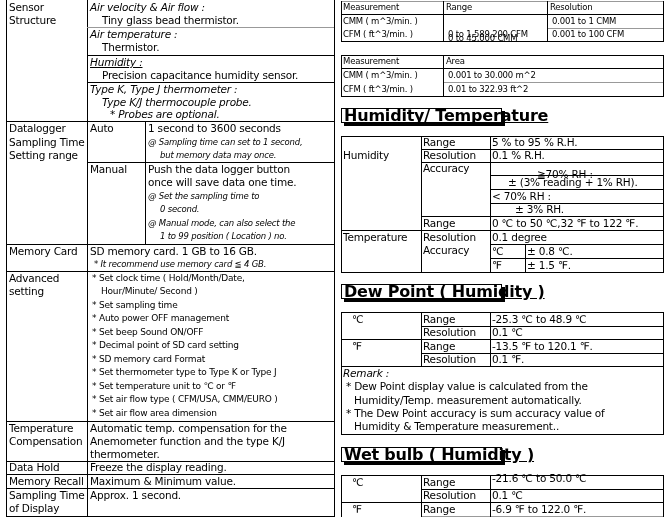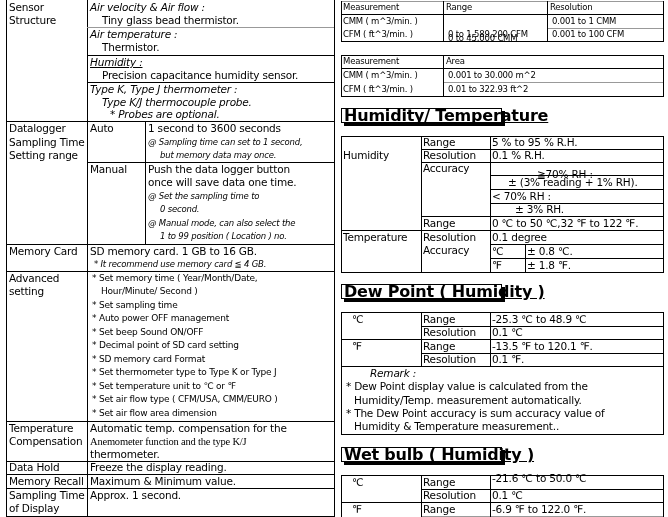--- a/index.html
+++ b/index.html
@@ -65,36 +65,36 @@
   <div class="abs sm it" style="left:160px;top:203px;">0 second.</div>
   <div class="abs sm it" style="left:148px;top:217px;">@ Manual mode, can also select the</div>
   <div class="abs sm it" style="left:160px;top:230px;">1 to 99 position ( Location ) no.</div>
 
   <div class="abs t" style="left:9px;top:245px;">Memory Card</div>
   <div class="abs t" style="left:90px;top:245px;">SD memory card. 1 GB to 16 GB.</div>
   <div class="abs sm it" style="left:94px;top:258px;">* It recommend use memory card ≦ 4 GB.</div>
 
   <div class="abs t" style="left:9px;top:272px;">Advanced</div>
   <div class="abs t" style="left:9px;top:285px;">setting</div>
-  <div class="abs ts" style="left:92px;top:272px;">* Set memory time ( Year/Month/Date,</div>
+  <div class="abs ts" style="left:92px;top:272px;">* Set clock time ( Hold/Month/Date,</div>
   <div class="abs ts" style="left:101px;top:285px;">Hour/Minute/ Second )</div>
   <div class="abs ts" style="left:92px;top:299px;">* Set sampling time</div>
   <div class="abs ts" style="left:92px;top:312px;">* Auto power OFF management</div>
   <div class="abs ts" style="left:92px;top:326px;">* Set beep Sound ON/OFF</div>
   <div class="abs ts" style="left:92px;top:339px;">* Decimal point of SD card setting</div>
   <div class="abs ts" style="left:92px;top:353px;">* SD memory card Format</div>
   <div class="abs ts" style="left:92px;top:366px;">* Set thermometer type to Type K or Type J</div>
   <div class="abs ts" style="left:92px;top:380px;">* Set temperature unit to  ℃ or ℉</div>
   <div class="abs ts" style="left:92px;top:393px;">* Set air flow type ( CFM/USA, CMM/EURO )</div>
   <div class="abs ts" style="left:92px;top:407px;">* Set air flow area dimension</div>
 
   <div class="abs t" style="left:9px;top:422px;">Temperature</div>
   <div class="abs t" style="left:9px;top:435px;">Compensation</div>
   <div class="abs t" style="left:90px;top:422px;">Automatic temp. compensation for the</div>
-  <div class="abs t" style="left:90px;top:435px;font-family:Liberation Serif, serif;">Anemometer function and the type K/J</div>
+  <div class="abs t" style="left:90px;top:435px;">Anemometer function and the type K/J</div>
   <div class="abs t" style="left:90px;top:448px;">thermometer.</div>
 
   <div class="abs t" style="left:9px;top:461px;">Data Hold</div>
   <div class="abs t" style="left:90px;top:461px;">Freeze the display reading.</div>
   <div class="abs t" style="left:9px;top:475px;">Memory Recall</div>
   <div class="abs t" style="left:90px;top:475px;">Maximum &amp; Minimum value.</div>
   <div class="abs t" style="left:9px;top:489px;">Sampling Time</div>
   <div class="abs t" style="left:9px;top:502px;">of Display</div>
   <div class="abs t" style="left:90px;top:489px;">Approx. 1 second.</div>
 </div>
@@ -167,21 +167,21 @@
   <div class="abs t" style="left:515px;top:203px;">± 3% RH.</div>
   <div class="abs t" style="left:423px;top:217px;">Range</div>
   <div class="abs t" style="left:492px;top:217px;">0 ℃ to 50 ℃,32 ℉ to 122 ℉.</div>
   <div class="abs t" style="left:343px;top:231px;">Temperature</div>
   <div class="abs t" style="left:423px;top:231px;">Resolution</div>
   <div class="abs t" style="left:492px;top:231px;">0.1 degree</div>
   <div class="abs t" style="left:423px;top:244px;">Accuracy</div>
   <div class="abs t" style="left:492px;top:245px;">℃</div>
   <div class="abs t" style="left:527px;top:245px;">± 0.8 ℃.</div>
   <div class="abs t" style="left:492px;top:259px;">℉</div>
-  <div class="abs t" style="left:527px;top:259px;">± 1.8 ℉.</div>
+  <div class="abs t" style="left:527px;top:259px;">± 1.5 ℉.</div>
 </div>
 
 <div>
   <div class="sec-title" style="left:341px;top:284px;width:161px;">Dew Point ( Humidity )</div>
 
   <div class="hl" style="left:341px;top:312px;width:322px;"></div>
   <div class="hl" style="left:421px;top:326px;width:242px;"></div>
   <div class="hl" style="left:341px;top:339px;width:322px;"></div>
   <div class="hl" style="left:421px;top:353px;width:242px;"></div>
   <div class="hl" style="left:341px;top:366px;width:322px;"></div>
@@ -194,21 +194,21 @@
   <div class="abs t" style="left:352px;top:313px;">℃</div>
   <div class="abs t" style="left:423px;top:313px;">Range</div>
   <div class="abs t" style="left:492px;top:313px;">-25.3 ℃ to 48.9 ℃</div>
   <div class="abs t" style="left:423px;top:326px;">Resolution</div>
   <div class="abs t" style="left:492px;top:326px;">0.1 ℃</div>
   <div class="abs t" style="left:352px;top:340px;">℉</div>
   <div class="abs t" style="left:423px;top:340px;">Range</div>
   <div class="abs t" style="left:492px;top:340px;">-13.5 ℉ to 120.1 ℉.</div>
   <div class="abs t" style="left:423px;top:353px;">Resolution</div>
   <div class="abs t" style="left:492px;top:353px;">0.1 ℉.</div>
-  <div class="abs t it" style="left:343px;top:367px;margin-left:27px;">Remark :</div>
+  <div class="abs t it" style="left:343px;top:367px;">Remark :</div>
   <div class="abs t" style="left:346px;top:380px;">* Dew Point display value is calculated from the</div>
   <div class="abs t" style="left:354px;top:394px;">Humidity/Temp. measurement automatically.</div>
   <div class="abs t" style="left:346px;top:407px;">* The Dew Point accuracy is sum accuracy value of</div>
   <div class="abs t" style="left:354px;top:420px;">Humidity &amp; Temperature measurement..</div>
 </div>
 
 <div>
   <div class="sec-title" style="left:341px;top:447px;width:161px;">Wet bulb ( Humidity )</div>
 
   <div class="hl" style="left:341px;top:475px;width:322px;"></div>

